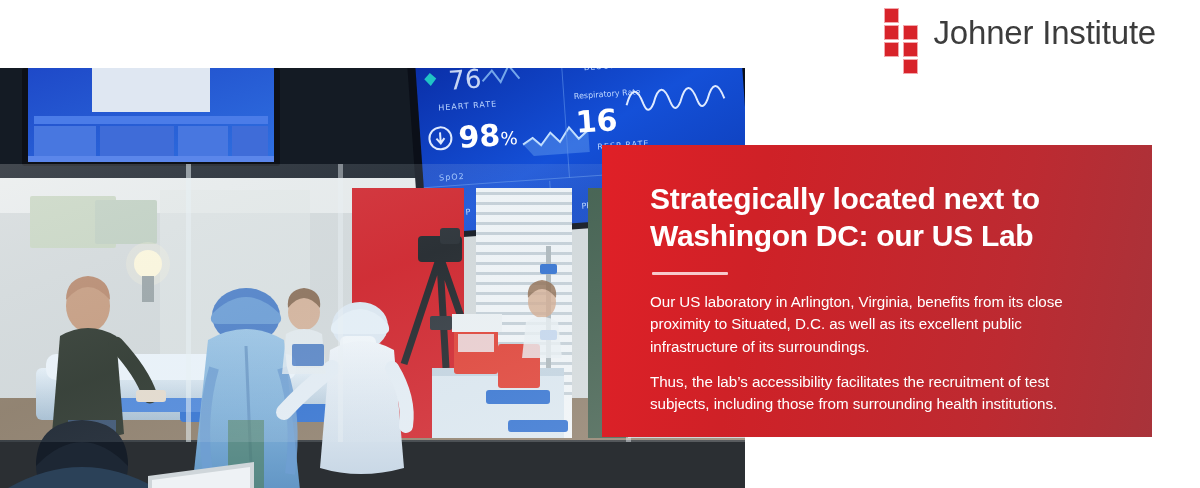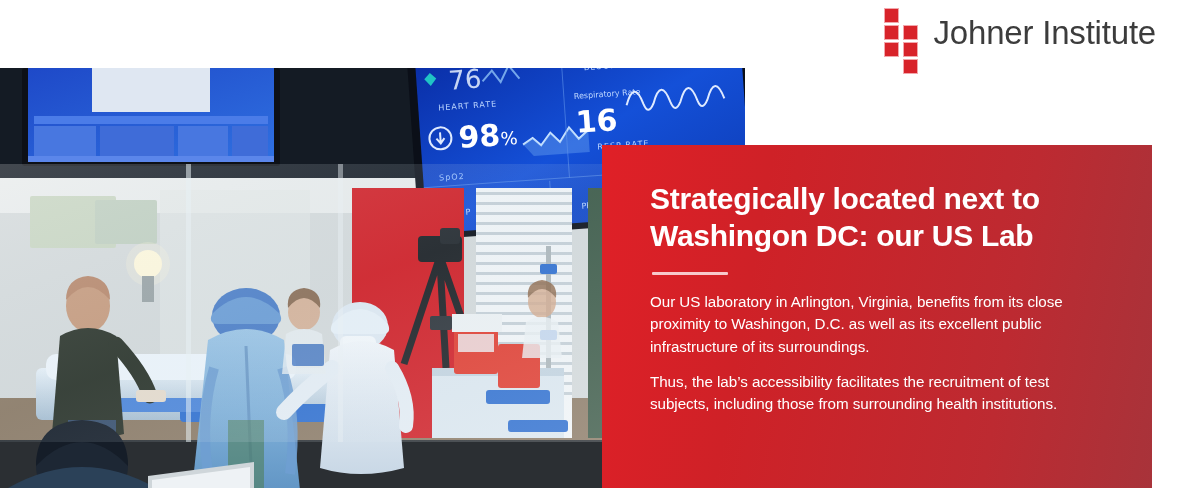--- a/index.html
+++ b/index.html
@@ -22,21 +22,21 @@
   .lm-f { left:19px; top:51px; }
   .logo-word { font-size:33px; color:#3c3c3c; letter-spacing:-0.2px;
                font-weight:400; white-space:nowrap; }
 
   
   .photo { position:absolute; left:0; top:68px; width:745px; height:420px;
            overflow:hidden; background:#0b1220; }
   .photo svg { display:block; width:745px; height:420px; }
 
   
-  .panel { position:absolute; left:602px; top:145px; width:550px; height:343px;
+  .panel { position:absolute; left:602px; top:145px; width:550px; height:292px;
            background:linear-gradient(100deg,#e02027 0%,#cf2127 28%,#bd2a31 72%,#a8333a 100%);
            padding:36px 44px 4px 48px; color:#fff; }
   .panel-title { font-size:30px; line-height:1.22; font-weight:700;
                  letter-spacing:-0.3px; margin-bottom:18px; }
   .panel-rule { width:76px; height:3px; background:#f7c9cc; margin:0 0 16px 2px;
                 border-radius:1px; }
   .panel p { font-size:15.2px; line-height:1.46; margin-bottom:13px;
              letter-spacing:-0.05px; }
   .panel p:last-child { margin-bottom:0; }
 </style>
@@ -274,17 +274,17 @@
       <rect x="398" y="452" width="152" height="40" rx="6" fill="#20262c"></rect>
       <rect x="0" y="470" width="745" height="22" fill="#181c21"></rect>
 
       <rect x="0" y="440" width="200" height="10" fill="#3a3f45" opacity="0.6"></rect>
     </svg>
   </div>
 
   <div class="panel">
     <h1 class="panel-title">Strategically located next to Washingon DC: our US Lab</h1>
     <div class="panel-rule"></div>
-    <p>Our US laboratory in Arlington, Virginia, benefits from its close proximity to Washingon, D.C. as well as its excellent public infrastructure of its surroundings.</p>
+    <p>Our US laboratory in Arlington, Virginia, benefits from its close proximity to Situated, D.C. as well as its excellent public infrastructure of its surroundings.</p>
     <p>Thus, the lab’s accessibility facilitates the recruitment of test subjects, including those from surrounding health institutions.</p>
   </div>
 
 </div>
 
 </body></html>

